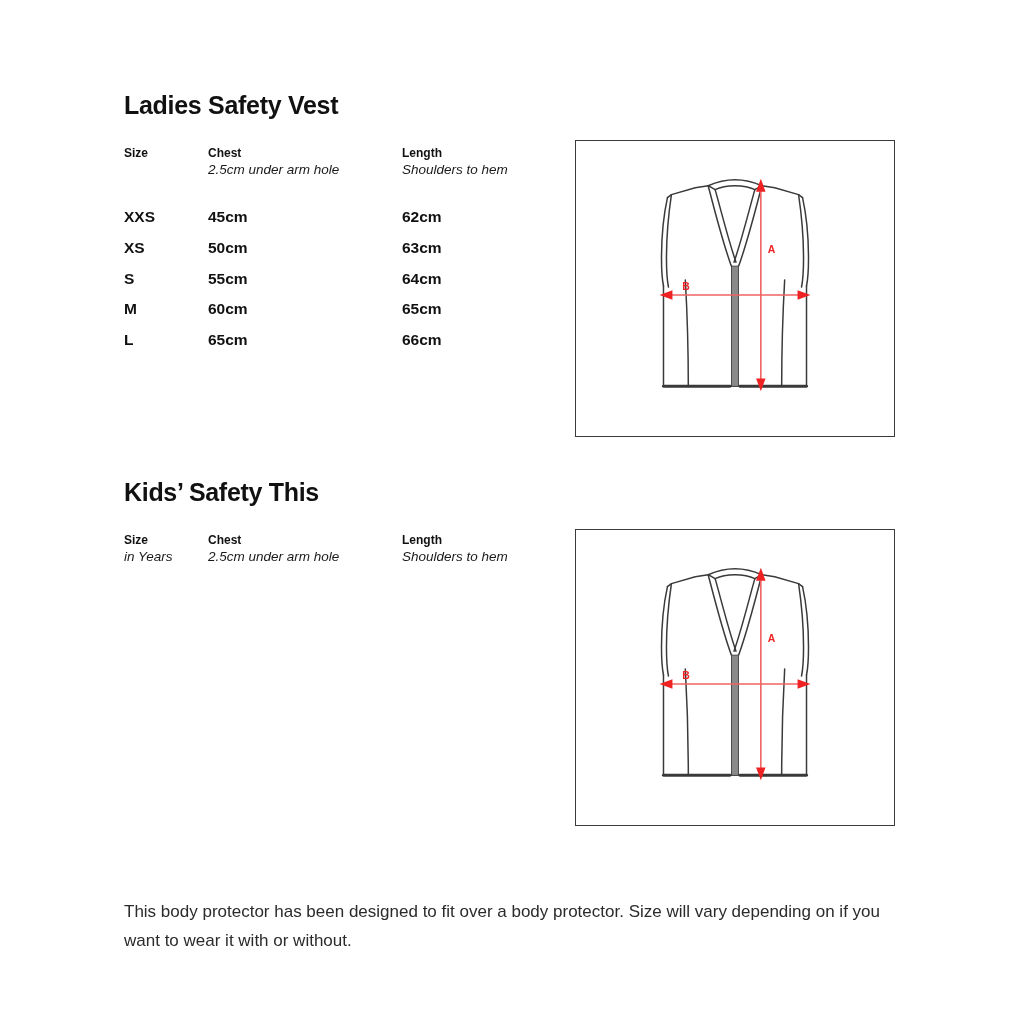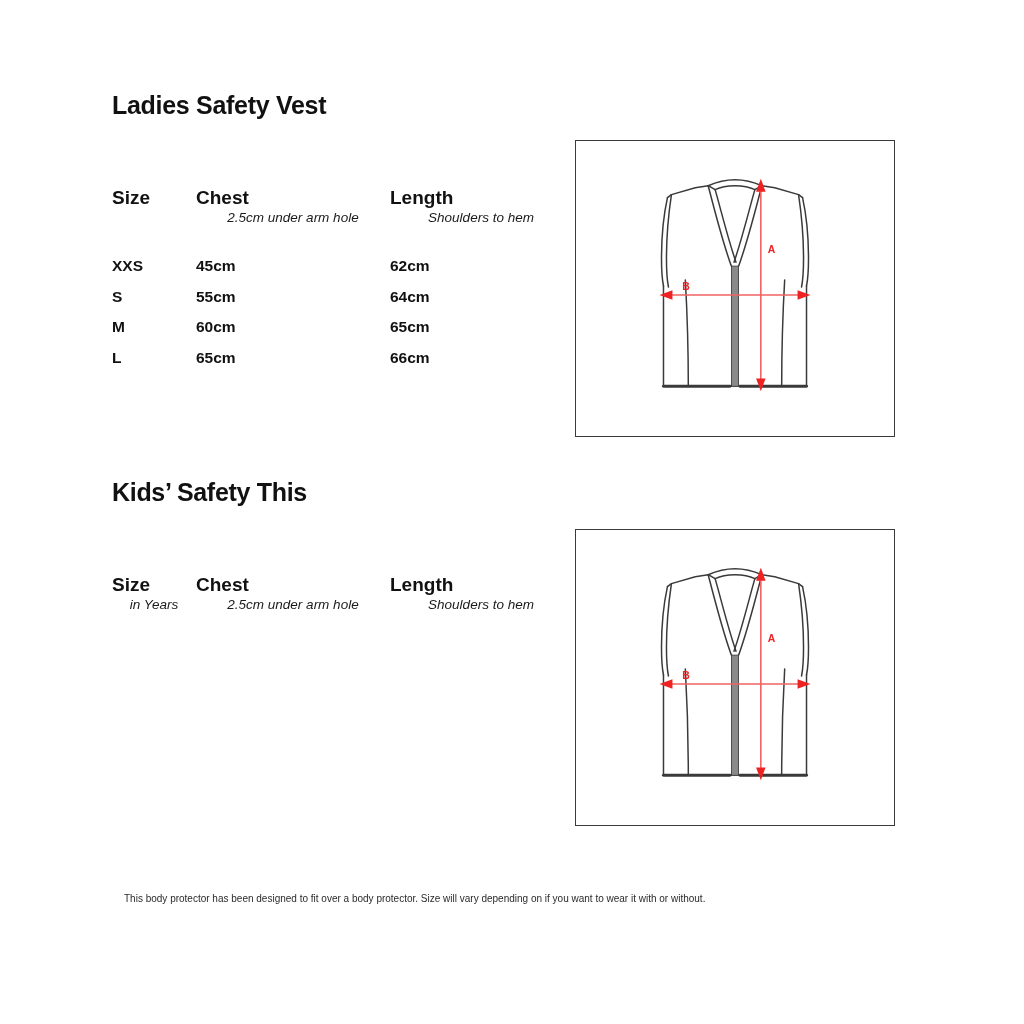--- a/index.html
+++ b/index.html
@@ -17,21 +17,21 @@
   }
 
   .page {
     position: absolute;
     inset: 0;
   }
 
   
   .section {
     position: absolute;
-    left: 112px;
+    left: 124px;
     width: 460px;
   }
   #section-ladies { top: 92px; }
   #section-kids   { top: 479px; }
 
   .section-title {
     font-size: 25px;
     font-weight: 700;
     letter-spacing: -0.3px;
     color: #111111;
@@ -54,32 +54,30 @@
     vertical-align: top;
     padding: 0 0 6px 0;
     font-weight: 700;
     font-size: 15.5px;
     color: #111111;
     line-height: 1.25;
   }
   .th-main {
     display: block;
     font-weight: 700;
-    font-size: 19px;
-    margin-top: 40px;
+    font-size: 12px;
   }
   .th-sub {
     display: block;
     font-weight: 400;
     font-style: italic;
     font-size: 13.5px;
     color: #1a1a1a;
     margin-top: 1px;
     white-space: nowrap;
-    text-align: center;
   }
 
   table.size-table tbody tr.spacer-row td {
     height: 18px;
     padding: 0;
     border: 0;
   }
 
   table.size-table td {
     text-align: left;
@@ -110,21 +108,21 @@
     width: 100%;
     height: 100%;
   }
 
   
   #footer-note {
     position: absolute;
     left: 124px;
     top: 880px;
     width: 776px;
-    font-size: 10px;
+    font-size: 17px;
     font-weight: 400;
     line-height: 1.72;
     color: #2b2b2b;
   }
 </style>
 </head>
 <body>
 
 <div class="page">
 
@@ -154,20 +152,25 @@
         </tr>
       </thead>
       <tbody>
         <tr class="spacer-row">
             <td colspan="3"></td>
           </tr>
         <tr>
           <td>XXS</td>
           <td>45cm</td>
           <td>62cm</td>
+        </tr>
+        <tr>
+          <td>XS</td>
+          <td>50cm</td>
+          <td>63cm</td>
         </tr>
         <tr>
           <td>S</td>
           <td>55cm</td>
           <td>64cm</td>
         </tr>
         <tr>
           <td>M</td>
           <td>60cm</td>
           <td>65cm</td>

